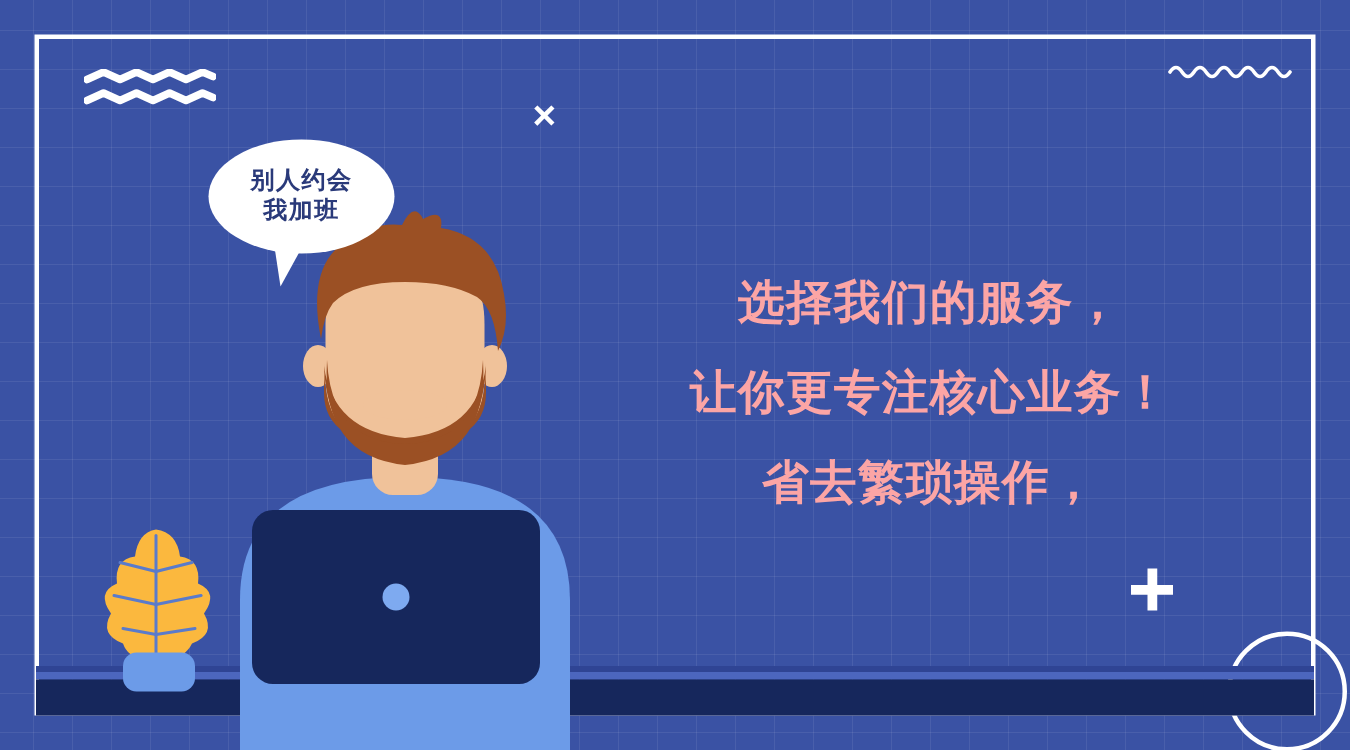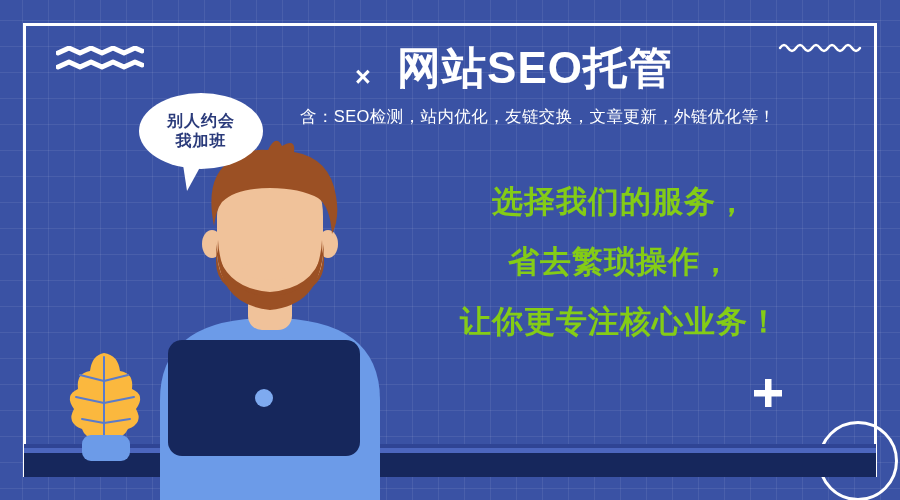--- a/index.html
+++ b/index.html
@@ -54,21 +54,21 @@
     margin-top:14px;color:#ffffff;font-size:16.5px;font-weight:400;
     letter-spacing:0.4px;white-space:nowrap;
   }
 
   
   .copy{
     position:absolute;left:400px;top:186px;width:440px;
     text-align:center;
   }
   .copy .line{
-    color:#84cc16;font-size:31px;font-weight:700;line-height:1;
+    color:#fca5a5;font-size:31px;font-weight:700;line-height:1;
     margin-bottom:29px;white-space:nowrap;letter-spacing:1px;
   }
   .copy .line:last-child{margin-bottom:0;}
 
   
   .bubble{
     position:absolute;left:139px;top:93px;width:124px;height:76px;
     background:#ffffff;border-radius:50%;
     display:flex;flex-direction:column;align-items:center;justify-content:center;
     z-index:6;
@@ -118,30 +118,26 @@
     <path d="M2,8 q4,-6 8,0 t8,0 t8,0 t8,0 t8,0 t8,0 t8,0 t8,0 t8,0 t8,0" fill="none" stroke="#ffffff" stroke-width="2.4" stroke-linecap="round"></path>
   </svg>
 
   <svg class="plus-mark" viewBox="0 0 30 30">
     <rect x="12" y="1" width="6.5" height="28" fill="#ffffff"></rect>
     <rect x="1" y="12" width="28" height="6.5" fill="#ffffff"></rect>
   </svg>
 
   <div class="corner-circle"></div>
 
-  <div class="headline">
-    <div class="title">网站SEO托管</div>
-    <div class="subtitle">含：SEO检测，站内优化，友链交换，文章更新，外链优化等！</div>
-  </div>
   <div class="x-mark">×</div>
 
   <div class="copy">
     <div class="line">选择我们的服务，</div>
+    <div class="line">让你更专注核心业务！</div>
     <div class="line">省去繁琐操作，</div>
-    <div class="line">让你更专注核心业务！</div>
   </div>
 
   <svg class="person" viewBox="0 0 900 500">
 
     <path d="M160,500 L160,400 Q160,318 270,318 Q380,318 380,400 L380,500 Z" fill="#6C9BE8"></path>
 
     <rect x="248" y="268" width="44" height="62" rx="14" fill="#F0C29A"></rect>
 
     <ellipse cx="212" cy="244" rx="10" ry="14" fill="#F0C29A"></ellipse>
     <ellipse cx="328" cy="244" rx="10" ry="14" fill="#F0C29A"></ellipse>

